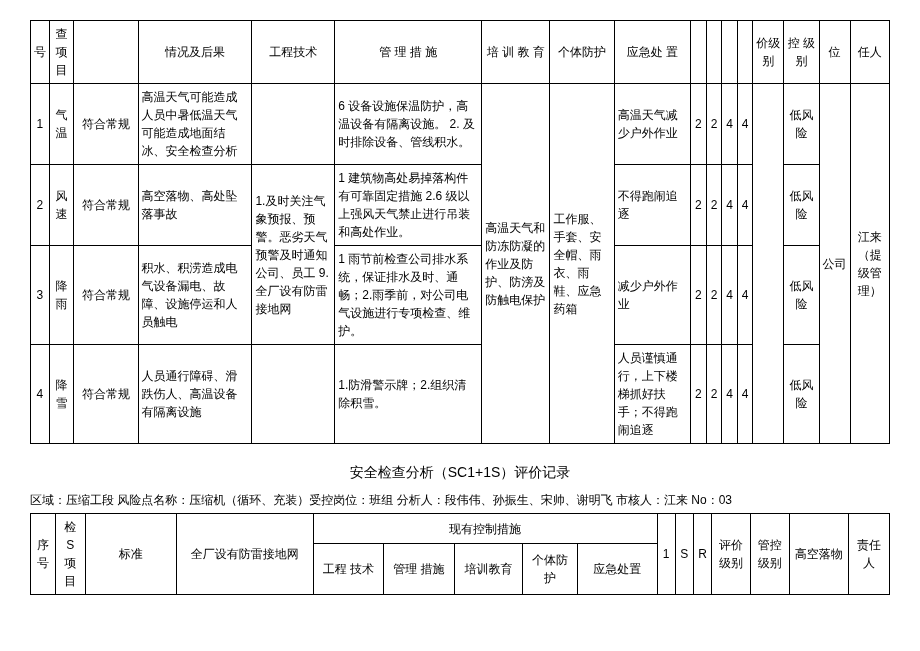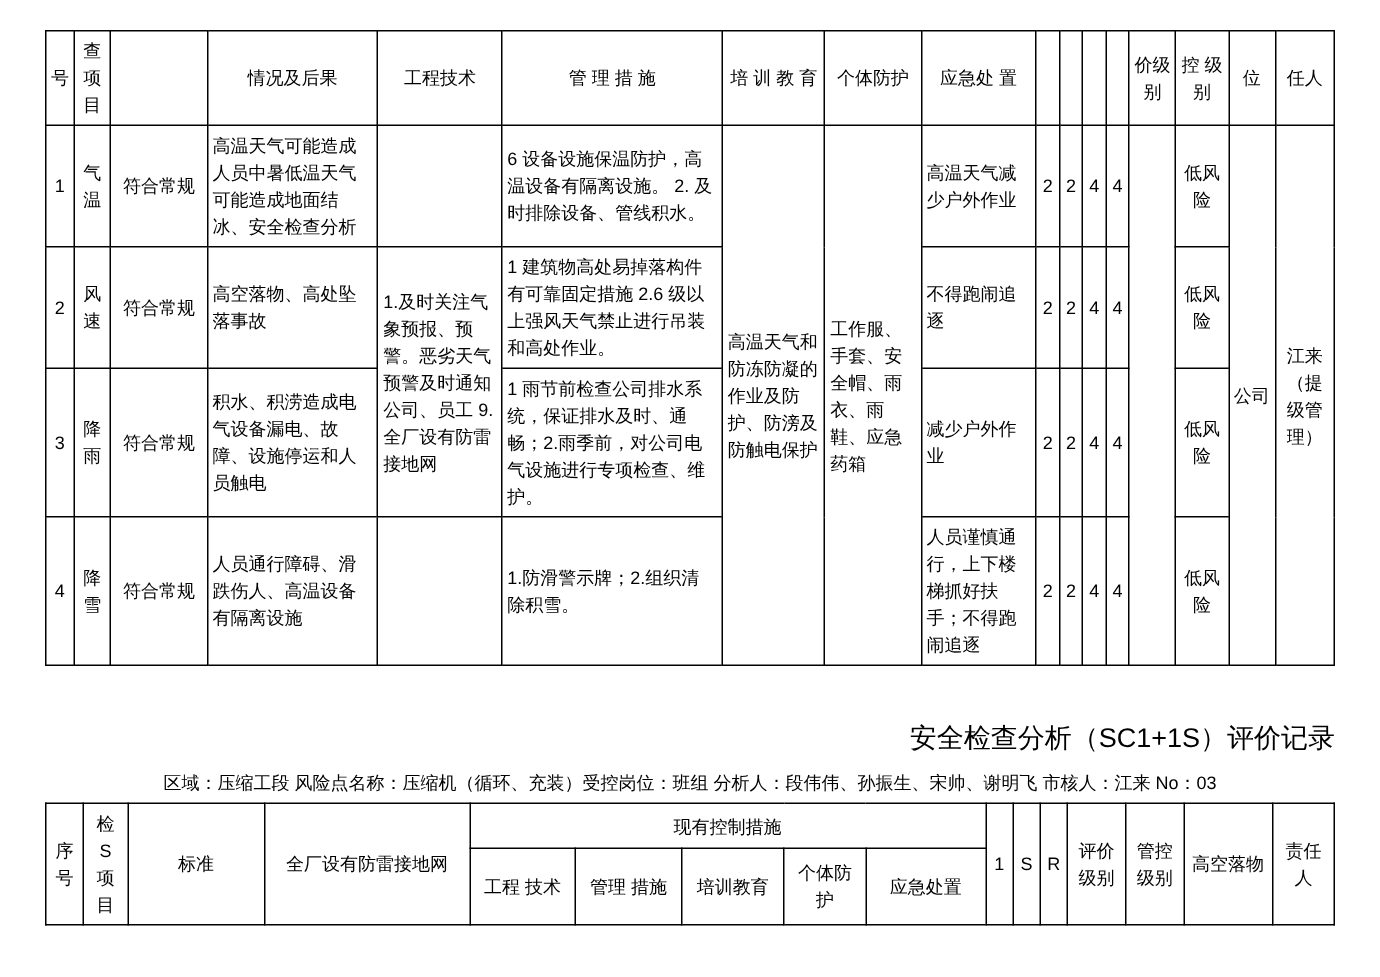--- a/index.html
+++ b/index.html
@@ -21,28 +21,27 @@
       border: 1px solid #000;
       padding: 4px 3px;
       vertical-align: middle;
       text-align: left;
       font-weight: normal;
       word-break: break-all;
       line-height: 1.5;
     }
     .center { text-align: center; }
     .title {
-      text-align: right;
-      font-size: 18px;
-      margin: 36px 0 10px 0;
+      text-align: center;
+      font-size: 14px;
+      margin: 20px 0 10px 0;
     }
     .meta {
       font-size: 12px;
       margin-bottom: 4px;
-      text-align: center;
     }
   </style>
 </head>
 <body>
 
 <table>
   <colgroup>
     <col style="width:18px">
       <col style="width:24px">
       <col style="width:62px">

